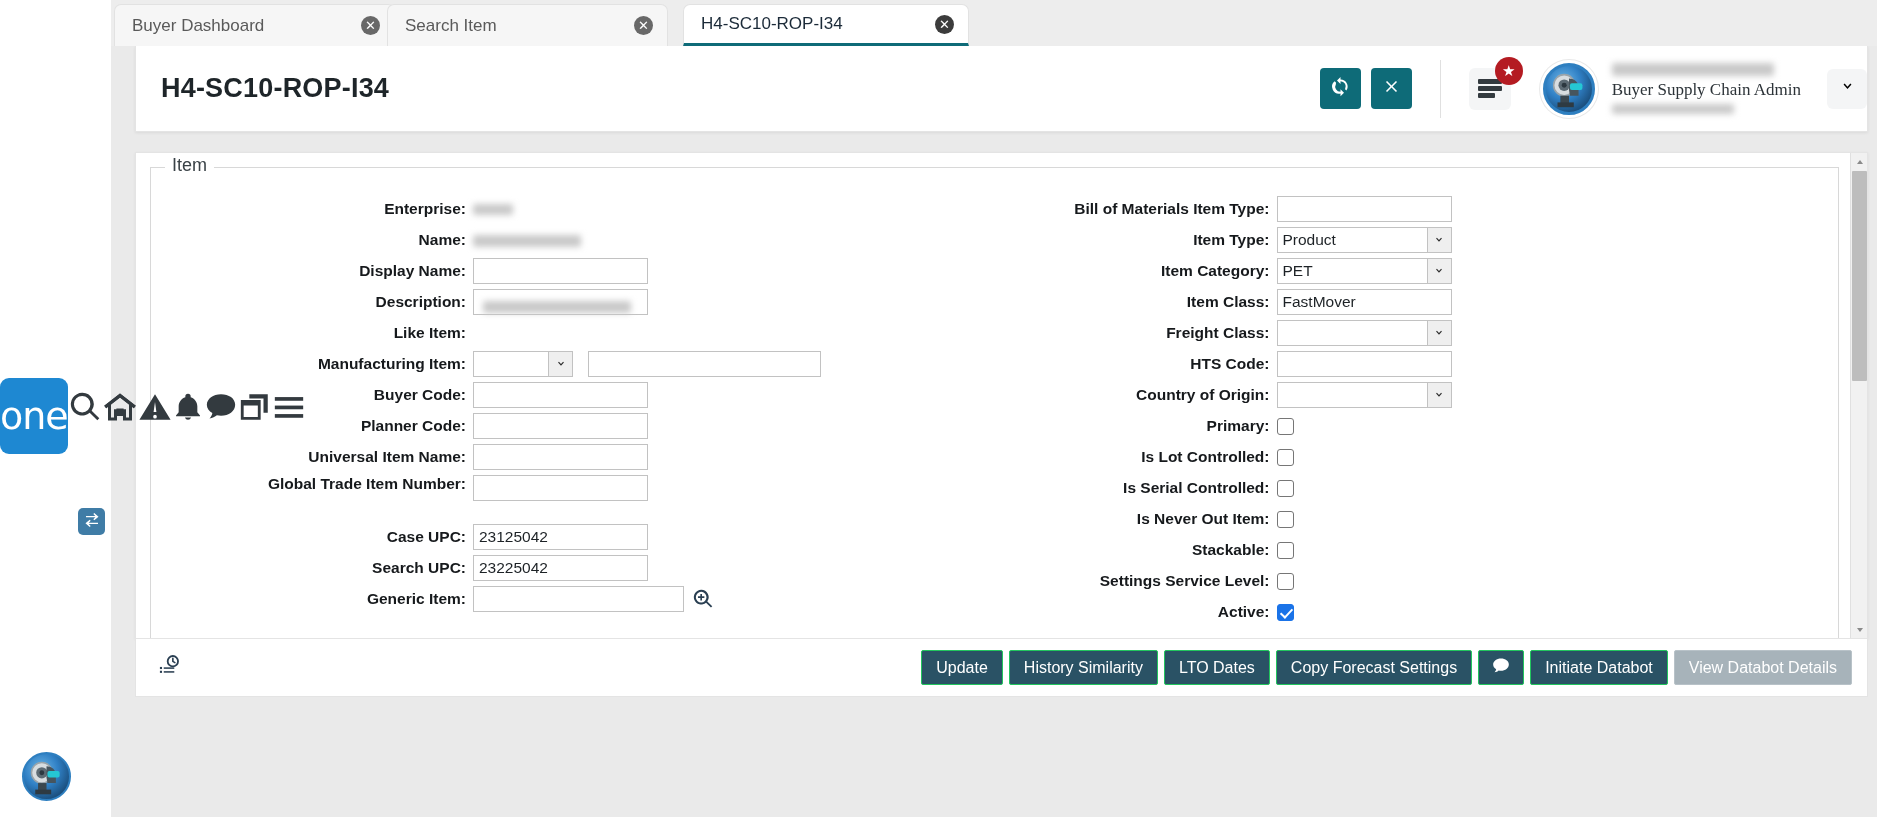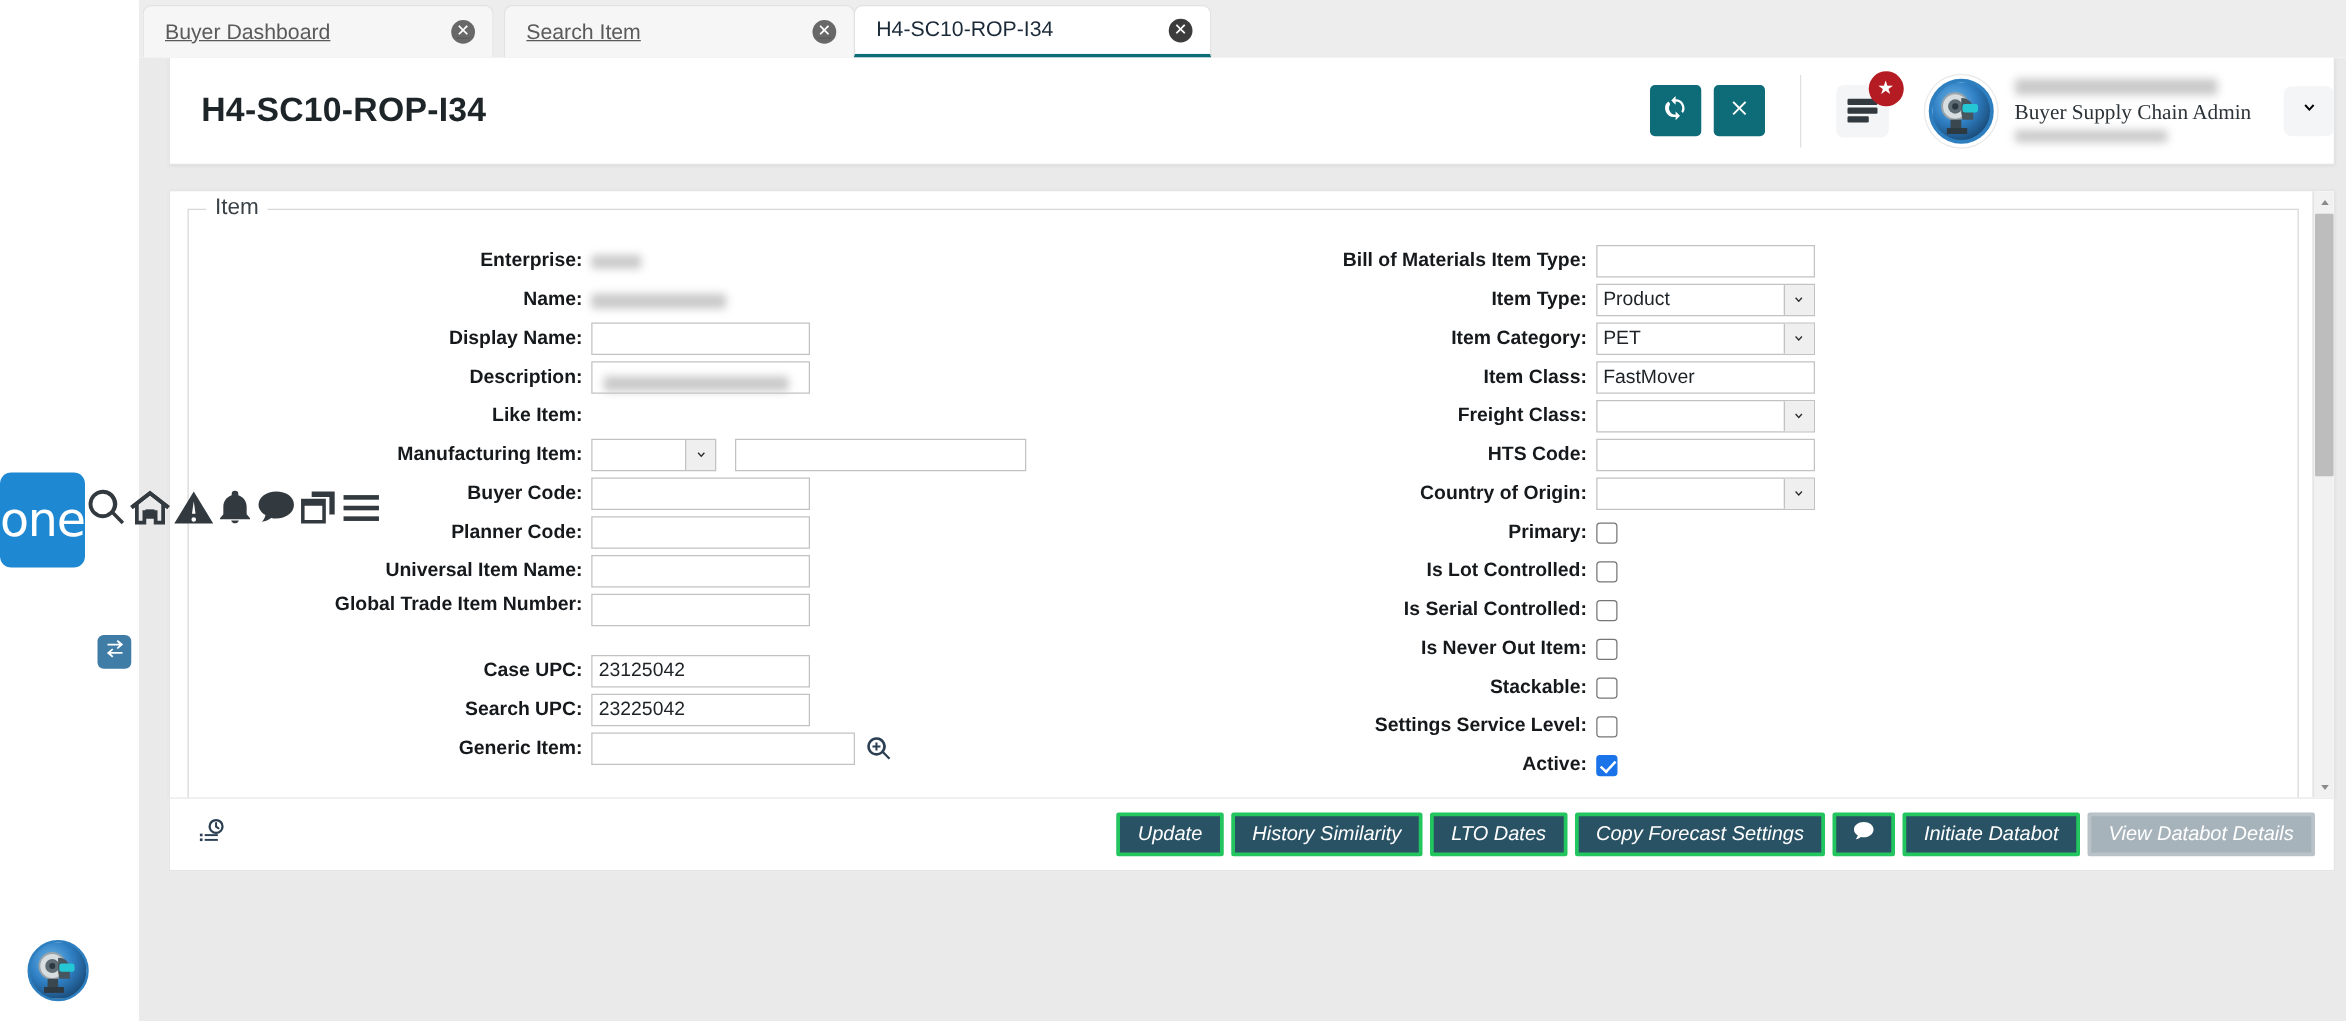--- a/index.html
+++ b/index.html
@@ -52,21 +52,21 @@
     background: #ededed; z-index: 20;
   }
   .tab {
     position: absolute; top: 4px; height: 42px;
     border-radius: 7px 7px 0 0;
     display: flex; align-items: center;
     padding: 0 14px 0 17px;
     font-size: 17px; color: #5a5a5a;
     font-family: "Liberation Sans", sans-serif;
   }
-  .tab.inactive { background: #f6f6f6; border: 1px solid #e2e2e2; border-bottom: none; text-decoration: underline; }
+  .tab.inactive { background: #f6f6f6; border: 1px solid #e2e2e2; border-bottom: none; }
   .tab.active {
     background: #ffffff; color: #1b2a38;
     border: 1px solid #e2e2e2; border-bottom: 3px solid #0e6b78;
   }
   .tab-label { flex: 1 1 auto; white-space: nowrap; overflow: hidden; }
   .tab-close {
     width: 19px; height: 19px; border-radius: 50%;
     background: #686868; color: #fff;
     display: flex; align-items: center; justify-content: center;
     font-size: 13px; font-weight: bold; line-height: 1;
@@ -218,25 +218,25 @@
   #bottom-bar {
     position: absolute; left: 135px; top: 639px; width: 1733px; height: 58px;
     background: #ffffff; border: 1px solid #e4e4e4; border-top: none;
     display: flex; align-items: center;
   }
   #history-icon { margin-left: 22px; cursor: pointer; }
   #history-icon svg { fill: #2a3f52; }
   #btn-row { margin-left: auto; display: flex; align-items: stretch; margin-right: 9px; }
   .abtn {
     background: #2a5265; color: #ffffff;
-    border: 3px solid #22c55e; border-radius: 2px;
+    border: 1px solid #22c55e; border-radius: 2px;
     font-size: 16px; font-family: "Liberation Sans", sans-serif;
     padding: 0 14px; height: 35px; margin-right: 6px;
     display: flex; align-items: center; justify-content: center;
-    cursor: pointer; white-space: nowrap; font-style: italic;
+    cursor: pointer; white-space: nowrap;
   }
   .abtn.disabled { background: #a7b3ba; border-color: #b8c2c8; color: #ffffff; cursor: default; }
   .abtn.icon-btn { padding: 0 12px; }
   .abtn svg { fill: #ffffff; }
 
   
   #backdrop {
     position: absolute; left: 111px; top: 46px; width: 1766px; height: 771px;
     background: #eaeaea; z-index: 1;
   }
@@ -334,21 +334,21 @@
       <rect x="12" y="38" width="17" height="5" fill="#2e3a42"></rect>
     </svg>
   </div>
 </div>
 
 <div id="tabstrip">
   <div class="tab inactive" style="left:3px;width:281px">
     <span class="tab-label">Buyer Dashboard</span>
     <span class="tab-close">✕</span>
   </div>
-  <div class="tab inactive" style="left:292px;width:281px">
+  <div class="tab inactive" style="left:276px;width:281px">
     <span class="tab-label">Search Item</span>
     <span class="tab-close">✕</span>
   </div>
   <div class="tab active" style="left:572px;width:286px">
     <span class="tab-label">H4-SC10-ROP-I34</span>
     <span class="tab-close">✕</span>
   </div>
 </div>
 
 <div id="header-panel">

